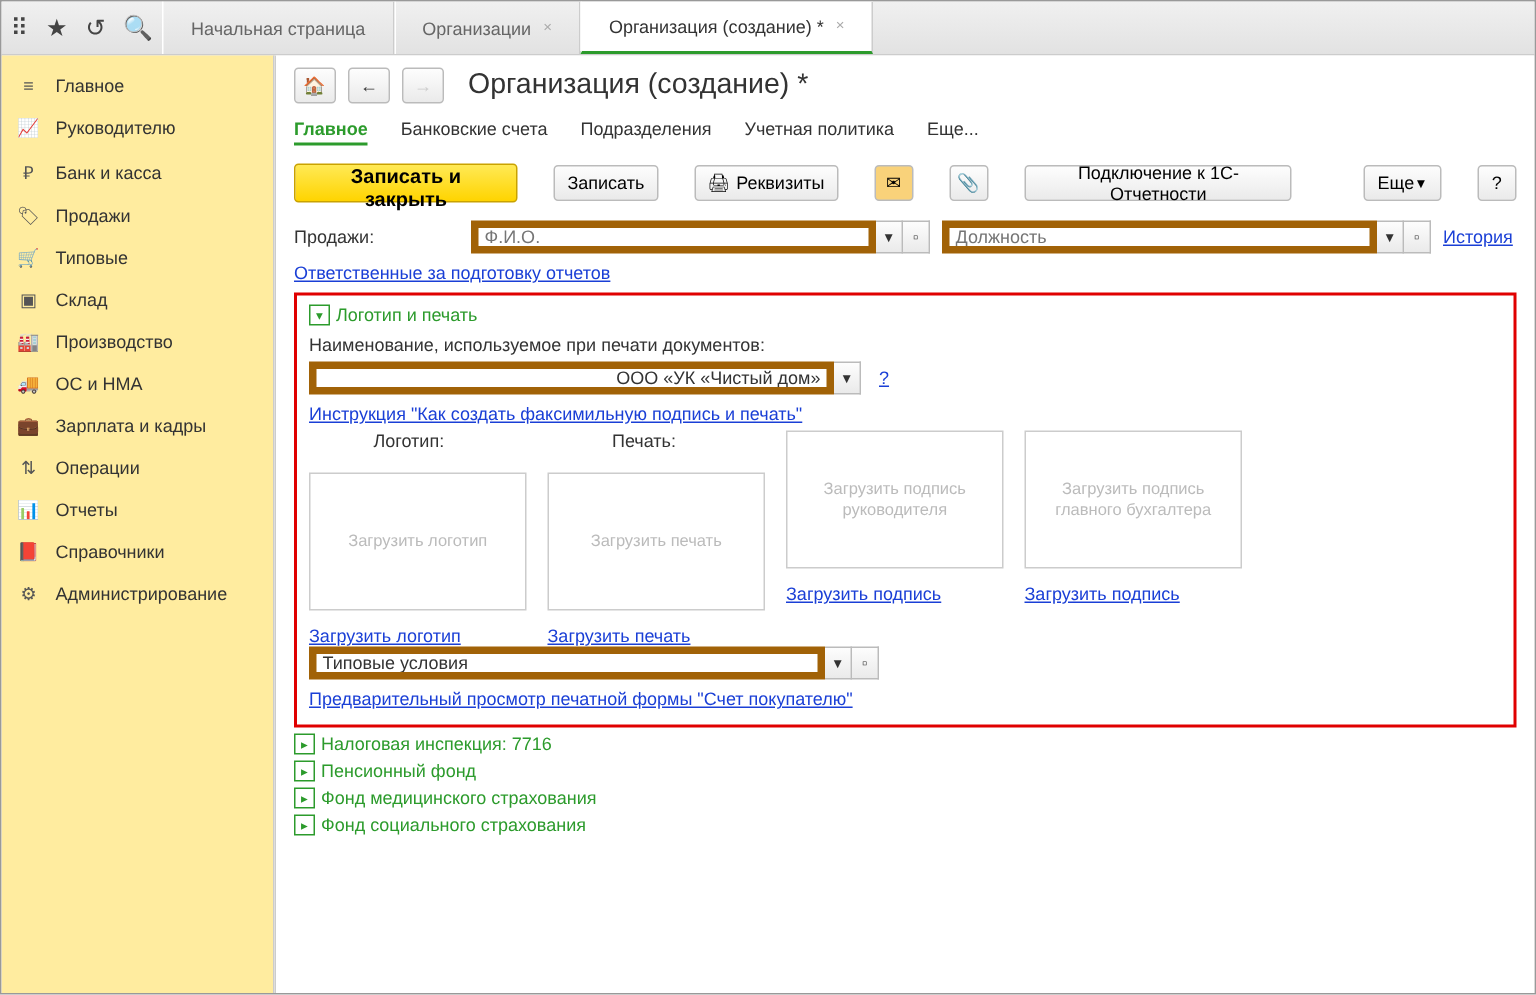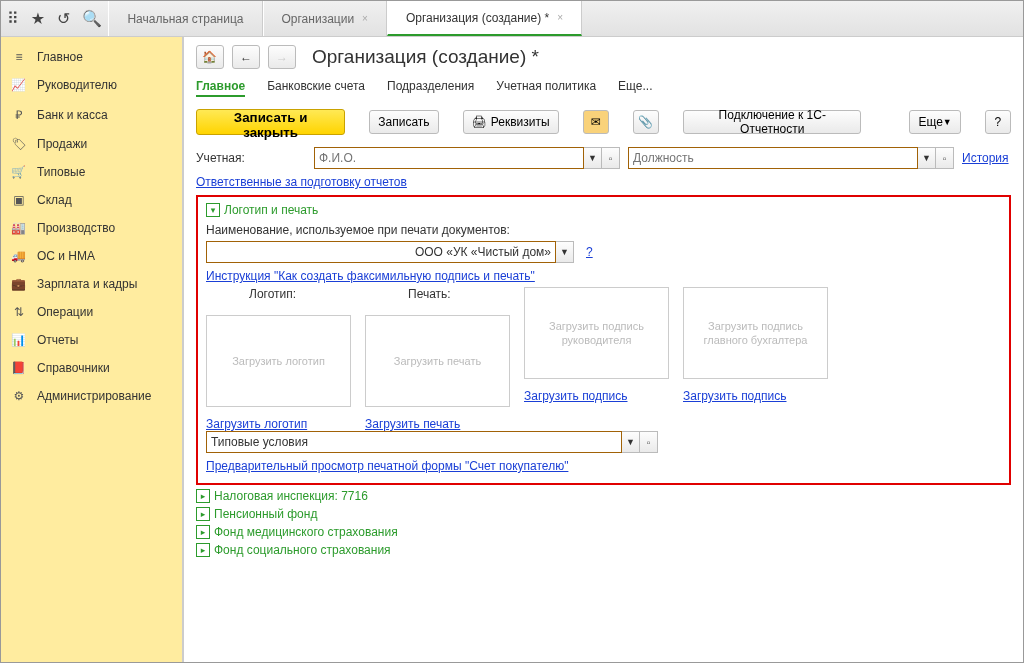--- a/index.html
+++ b/index.html
@@ -34,21 +34,21 @@
   .subtab.active { color: #2c9b2c; font-weight: bold; border-bottom: 2px solid #2c9b2c; padding-bottom: 2px; }
 
   .toolbar2 { display: flex; align-items: center; padding: 4px 12px 8px; gap: 24px; }
   .btn-yellow { background: linear-gradient(#ffe955,#ffd400); border: 1px solid #c9a200; font-weight: bold; padding: 0 12px; height: 26px; border-radius: 3px; cursor: pointer; }
   .spacer { flex: 1; }
   
   .form-area { padding: 4px 12px 10px; overflow: auto; }
   .row { display: flex; align-items: center; margin-bottom: 6px; gap: 8px; }
   .lbl { width: 110px; color: #333; }
   .input-combo { display: flex; align-items: stretch; }
-  .text-input { border: 1px solid #a16207; height: 22px; padding: 0 4px; font-size: 12px; color: #999; }
+  .text-input { border: 5px solid #a16207; height: 22px; padding: 0 4px; font-size: 12px; color: #999; }
   .drop-btn { width: 18px; border: 1px solid #bbb; border-left: none; background: linear-gradient(#fdfdfd,#eaeaea); display:flex; align-items:center; justify-content:center; font-size:9px; cursor:pointer;}
   .ext-btn { width: 18px; border: 1px solid #bbb; border-left: none; background: linear-gradient(#fdfdfd,#eaeaea); display:flex; align-items:center; justify-content:center; font-size:10px; cursor:pointer;}
   
   a.link { color: #1a3fd6; text-decoration: underline; cursor: pointer; }
   a.link-green { color: #2c9b2c; text-decoration: none; cursor: pointer; }
 
   .red-box { border: 2px solid #e00000; padding: 6px 8px 10px; margin-top: 6px; }
   .sect-head { display: flex; align-items: center; gap: 4px; color: #2c9b2c; cursor: pointer; margin-bottom: 4px; }
   .sect-head .chev { width:14px; height:14px; border:1px solid #2c9b2c; display:flex; align-items:center; justify-content:center; font-size:9px; }
   .sect-lbl { color: #333; margin: 6px 0 4px; }
@@ -175,21 +175,21 @@
       <span class="spacer"></span>
       <button class="btn">
           <span>Еще</span> 
           <span style="font-size:9px;">▼</span>
         </button>
       <button class="btn icon-only">?</button>
     </div>
 
     <div class="form-area">
       <div class="row">
-        <span class="lbl">Учетная:</span>
+        <span class="lbl">Продажи:</span>
         <div class="input-combo">
           <input class="text-input" style="width: 270px;" placeholder="Ф.И.О.">
           <span class="drop-btn">▼</span>
           <span class="ext-btn">▫</span>
         </div>
         <div class="input-combo">
           <input class="text-input" style="width: 290px;" placeholder="Должность">
           <span class="drop-btn">▼</span>
           <span class="ext-btn">▫</span>
         </div>
@@ -229,21 +229,21 @@
             <a class="link upload-link">Загрузить подпись</a>
           </div>
           <div class="upload-col">
             <div class="upload-box">Загрузить подпись главного бухгалтера</div>
             <a class="link upload-link">Загрузить подпись</a>
           </div>
         </div>
 
         <div class="row">
           <div class="input-combo">
-            <input class="text-input" style="width: 416px; color: rgb(51, 51, 51);" value="Типовые условия">
+            <input class="text-input" style="width: 344px; color: rgb(51, 51, 51);" value="Типовые условия">
             <span class="drop-btn">▼</span>
             <span class="ext-btn">▫</span>
           </div>
         </div>
         <a class="link">Предварительный просмотр печатной формы "Счет покупателю"</a>
       </div>
 
       <div class="expand-line">
           <span class="chev2">▸</span>
           <a class="link-green">Налоговая инспекция: 7716</a>

